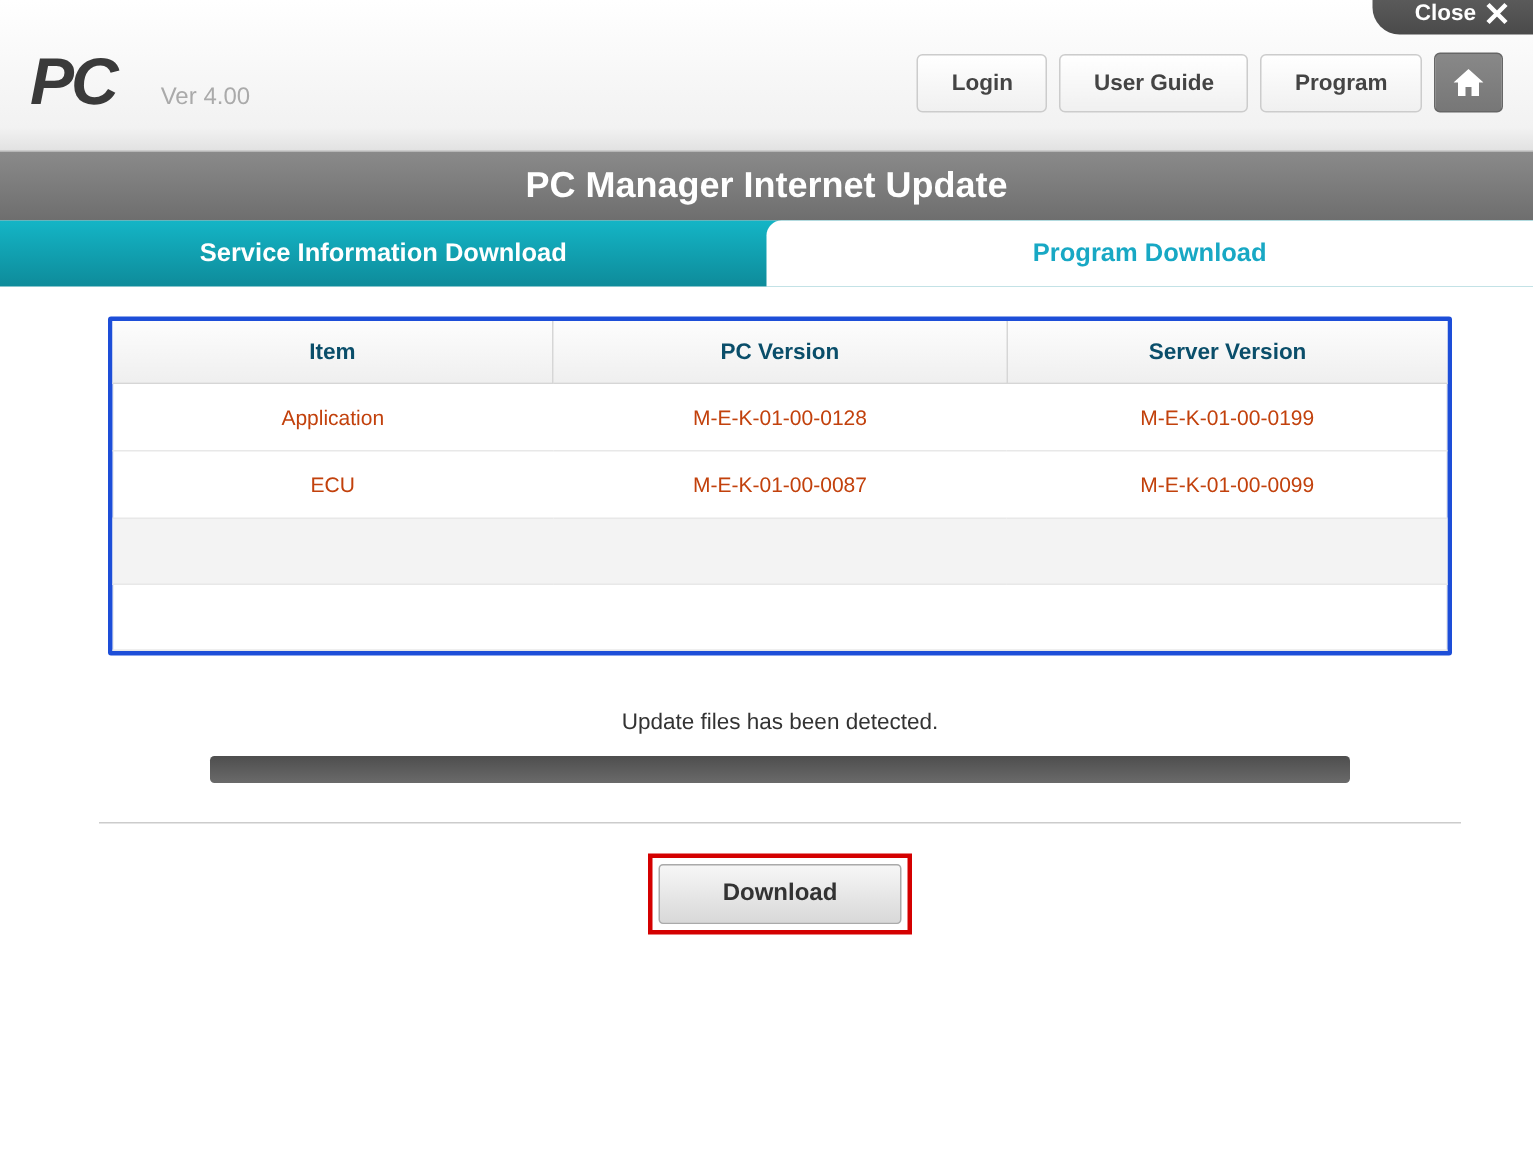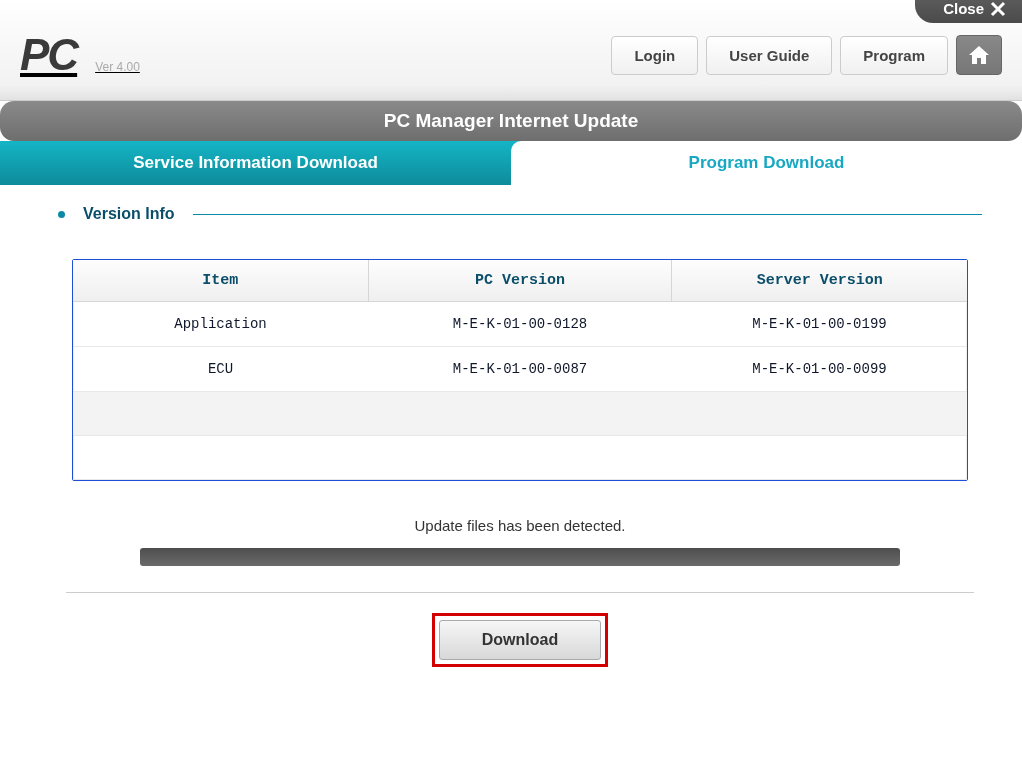--- a/index.html
+++ b/index.html
@@ -31,39 +31,38 @@
     display: flex;
     align-items: center;
     justify-content: space-between;
     padding: 30px 20px 20px 20px;
     background: linear-gradient(to bottom, #ffffff 0%, #f2f2f2 85%, #e2e2e2 100%);
     border-bottom: 1px solid #ccc;
   }
   .logo-area {
     display: flex;
     align-items: center;
-    gap: 8px;
-    text-decoration: underline;
+    gap: 20px;
   }
   .logo-pc {
     font-size: 44px;
     font-weight: bold;
     color: #3a3a3a;
     letter-spacing: -2px;
     font-style: italic;
   }
   .logo-manager {
     font-size: 32px;
     color: #3a3a3a;
     font-style: italic;
     font-weight: 500;
     margin-left: -4px;
   }
   .version {
-    font-size: 12px;
+    font-size: 16px;
     color: #aaa;
     margin-left: 10px;
     align-self: flex-end;
     padding-bottom: 6px;
   }
   .header-buttons { display: flex; gap: 8px; align-items: center; }
   .hbtn {
     background: linear-gradient(to bottom, #ffffff, #f0f0f0);
     border: 1px solid #ccc;
     border-radius: 4px;
@@ -81,25 +80,24 @@
     height: 40px;
     display: flex;
     align-items: center;
     justify-content: center;
     cursor: pointer;
   }
   .home-btn svg { width: 20px; height: 18px; fill: #fff; }
   .section-title-bar {
     background: linear-gradient(to bottom, #8a8a8a, #6e6e6e);
     color: #fff;
-    font-size: 19px;
+    font-size: 24px;
     font-weight: bold;
     text-align: center;
     padding: 9px 4px;
-    border-radius: 14px;
   }
   .tabs-row {
     display: flex;
     background: linear-gradient(to bottom, #14b5c6, #0e8b9a);
     height: 44px;
     position: relative;
   }
   .tab {
     flex: 1;
     text-align: center;
@@ -146,41 +144,40 @@
     color: #0a4e6a;
     font-size: 16px;
     font-weight: bold;
   }
   .version-info-line {
     flex: 1;
     height: 1px;
     background: #0a8aa8;
   }
   .table-frame {
-    border: 1px solid #1d4ed8;
+    border: 3px solid #1d4ed8;
     border-radius: 2px;
     box-shadow: inset 0 0 0 1px #eee;
     margin: 0 auto;
     width: 896px;
-    font-family: Liberation Mono, monospace;
   }
   table { width: 100%; border-collapse: collapse; }
   th {
     background: linear-gradient(to bottom, #fdfdfd, #efefef);
     color: #0a4e6a;
     font-weight: bold;
     font-size: 15px;
     padding: 12px 0;
     border-bottom: 1px solid #d6d6d6;
   }
   th:not(:last-child) { border-right: 1px solid #d6d6d6; }
   td {
     text-align: center;
     font-size: 14px;
-    color: #0f172a;
+    color: #c2410c;
     padding: 14px 0;
     border-bottom: 1px solid #e8e8e8;
     margin-top: 17px;
   }
   tr.alt td { background: #f3f3f3; }
   tr.empty td { height: 44px; }
   .status-text {
     text-align: center;
     font-size: 15px;
     color: #333;
@@ -247,25 +244,20 @@
 </div>
 
 <div class="section-title-bar">PC Manager Internet Update</div>
 
 <div class="tabs-row">
   <div class="tab">Service Information Download</div>
   <div class="tab active">Program Download</div>
 </div>
 
 <div class="content">
-  <div class="version-info-row">
-    <span class="bullet"></span>
-    <span class="version-info-label">Version Info</span>
-    <span class="version-info-line"></span>
-  </div>
 
   <div class="table-frame">
     <table>
       <thead>
         <tr>
           <th style="width:33%">Item</th>
           <th style="width:34%">PC Version</th>
           <th style="width:33%">Server Version</th>
         </tr>
       </thead>

